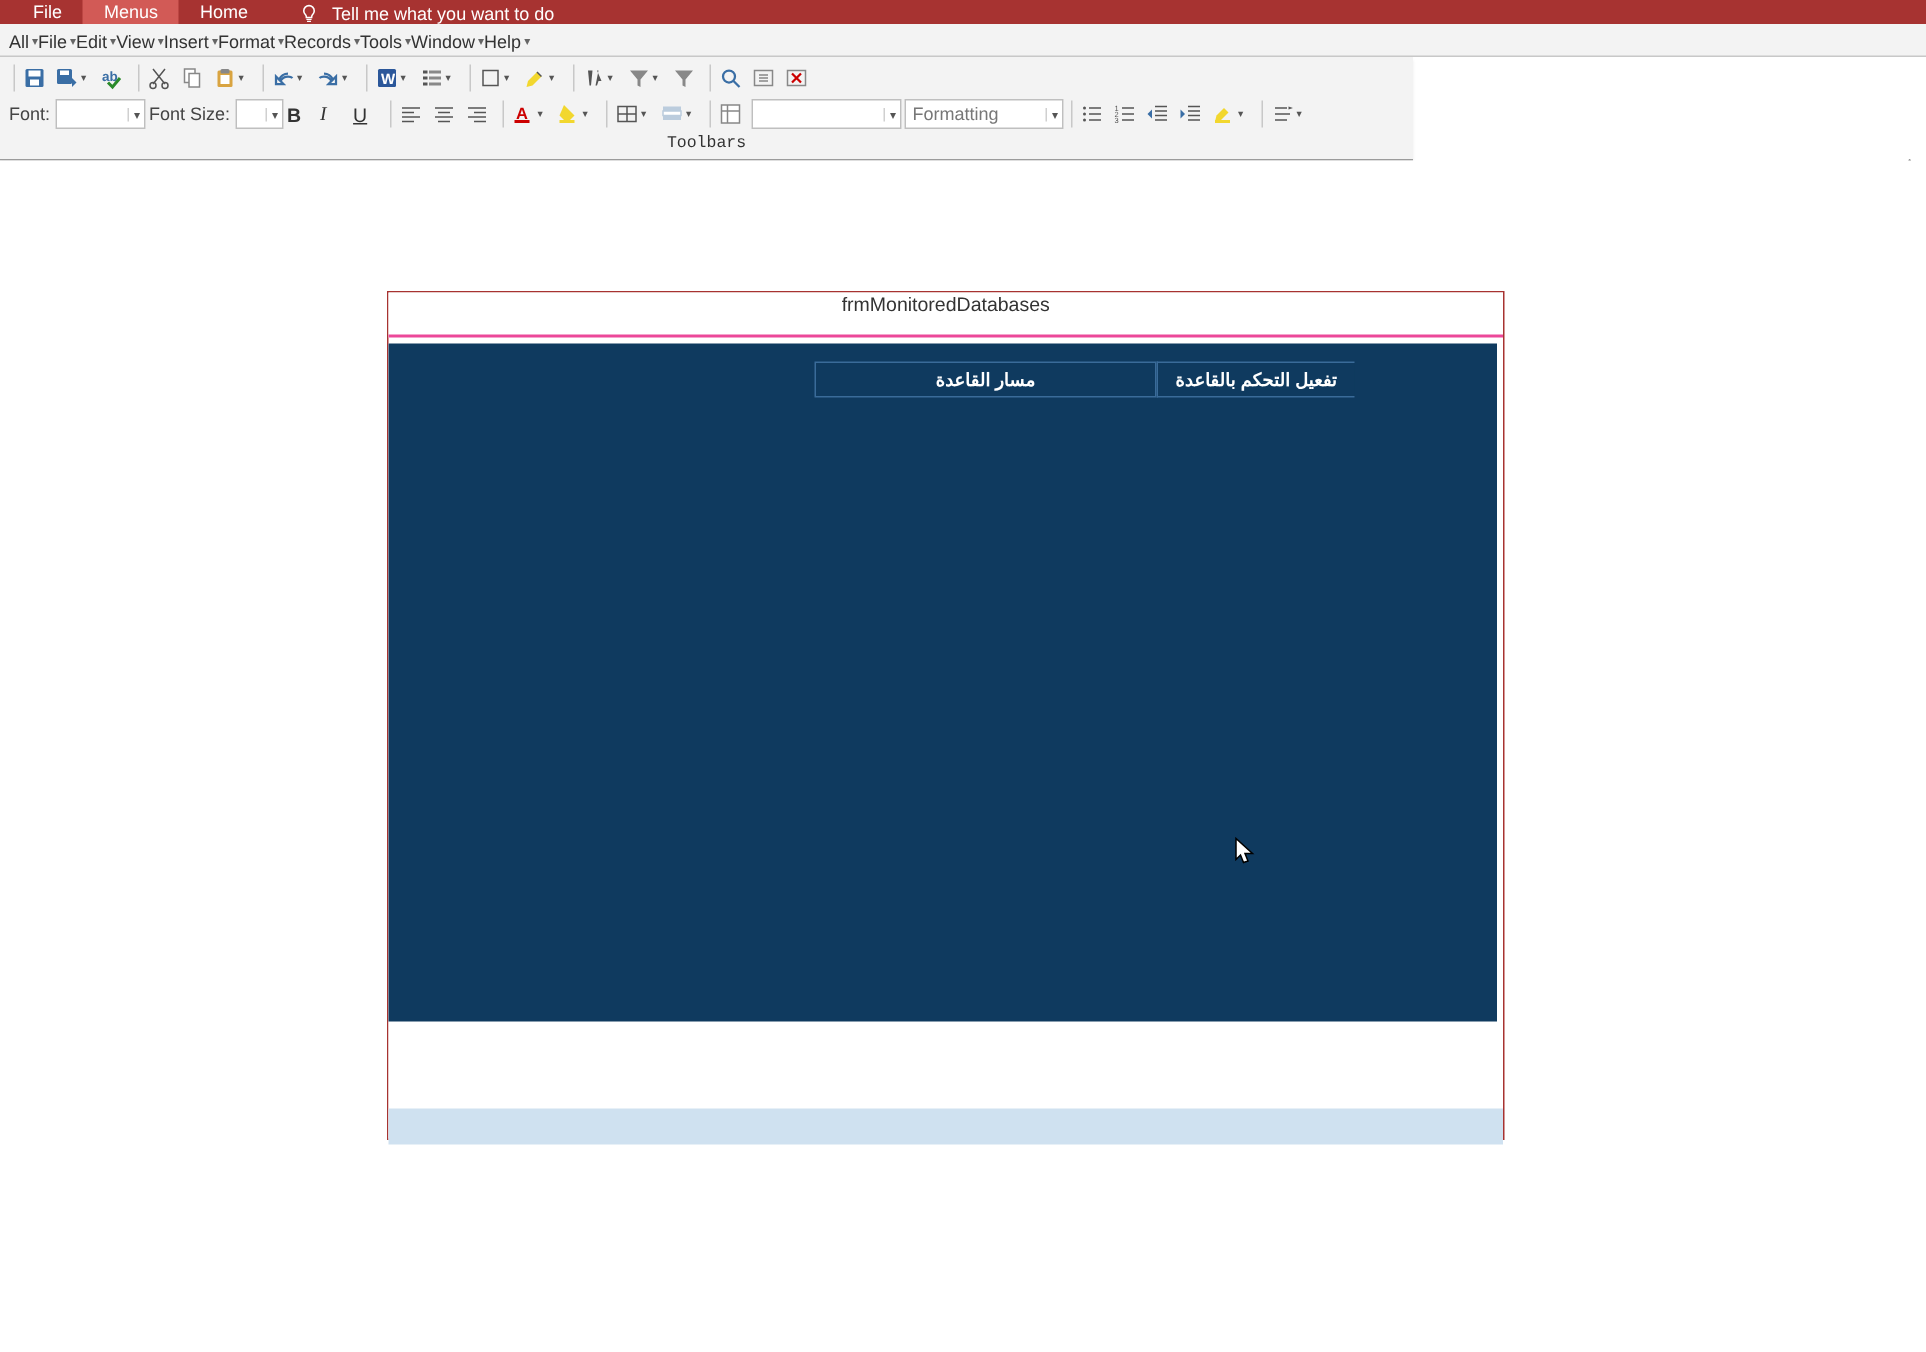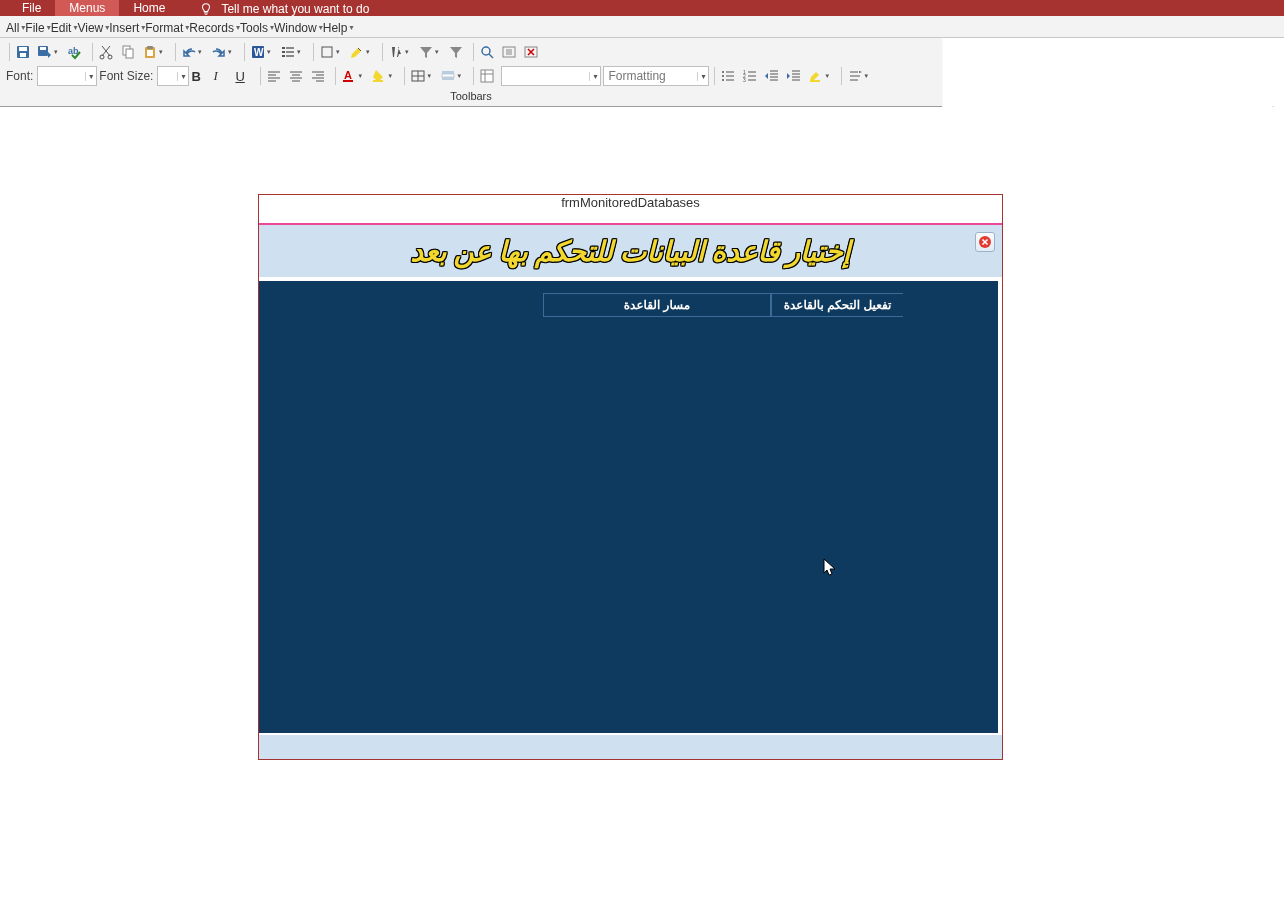--- a/index.html
+++ b/index.html
@@ -26,21 +26,21 @@
 .tbtn.w { width: 28px; }
 .tbtn .dc { font-size: 7px; color: #555; margin-left: 1px; }
 .lbl { font-size: 12px; color: #444; margin-right: 2px; }
 .combo { height: 20px; border: 1px solid #bfbfbf; background: #fff; display: inline-flex; align-items: center; padding: 0 4px; position: relative; }
 .combo .caret { position: absolute; right: 3px; font-size: 8px; color: #555; border-left: 1px solid #d0d0d0; padding-left: 3px; }
 .font-combo { width: 60px; }
 .size-combo { width: 32px; }
 .big-combo { width: 100px; }
 .fmt-combo { width: 106px; padding-left: 4px; color: #777; }
 .fmt-combo span.txt { font-size: 12px; }
-.toolbar-label { text-align: center; font-size: 11px; color: #333; padding: 2px 0 4px; }
+.toolbar-label { text-align: center; font-size: 11px; color: #333; padding: 2px 0 4px; font-family: Liberation Mono, monospace; }
 
 .collapse-arrow { position: absolute; right: 6px; bottom: 4px; font-size: 10px; color: #7a7a7a; cursor: pointer; }
 .outer-toolbar { position: relative; }
 .outer-toolbar .collapse-arrow { position: absolute; right: 8px; top: 88px; font-size: 10px; color: #7a7a7a; cursor: pointer; }
 
 
 .canvas { position: absolute; left: 0; right: 0; top: 108px; bottom: 0; background: #fff; }
 .form-window { position: absolute; left: 258px; top: 86px; width: 745px; height: 566px; background: #fff; border: 1px solid #a73331; }
 .form-titlebar { height: 30px; background: #fff; border-bottom: 2px solid #ec4899; display: flex; align-items: flex-start; justify-content: center; font-size: 13px; color: #333; }
 .form-body { position: relative; height: calc(100% - 30px); background: #fff; }
@@ -404,29 +404,20 @@
 <span class="collapse-arrow">˄</span>
 </div>
 
 <div class="canvas">
 
   <div class="form-window">
     <div class="form-titlebar">
       <span>frmMonitoredDatabases</span>
     </div>
     <div class="form-body">
-      <div class="form-header">
-        <span class="title-ar">إختيار قاعدة البيانات للتحكم بها عن بعد</span>
-        <div class="close-btn">
-          <svg viewBox="0 0 14 14">
-              <circle cx="7" cy="7" r="6" fill="#e03c31"></circle>
-              <path stroke="#fff" stroke-width="1.6" d="M4.5 4.5l5 5M9.5 4.5l-5 5"></path>
-            </svg>
-        </div>
-      </div>
 
       <div class="grid-area">
         <div class="grid-table">
           <div class="grid-head">
             <div class="gh c-browse"></div>
             <div class="gh c-enable">تفعيل التحكم بالقاعدة</div>
             <div class="gh c-path">مسار القاعدة</div>
           </div>
         </div>
       </div>

